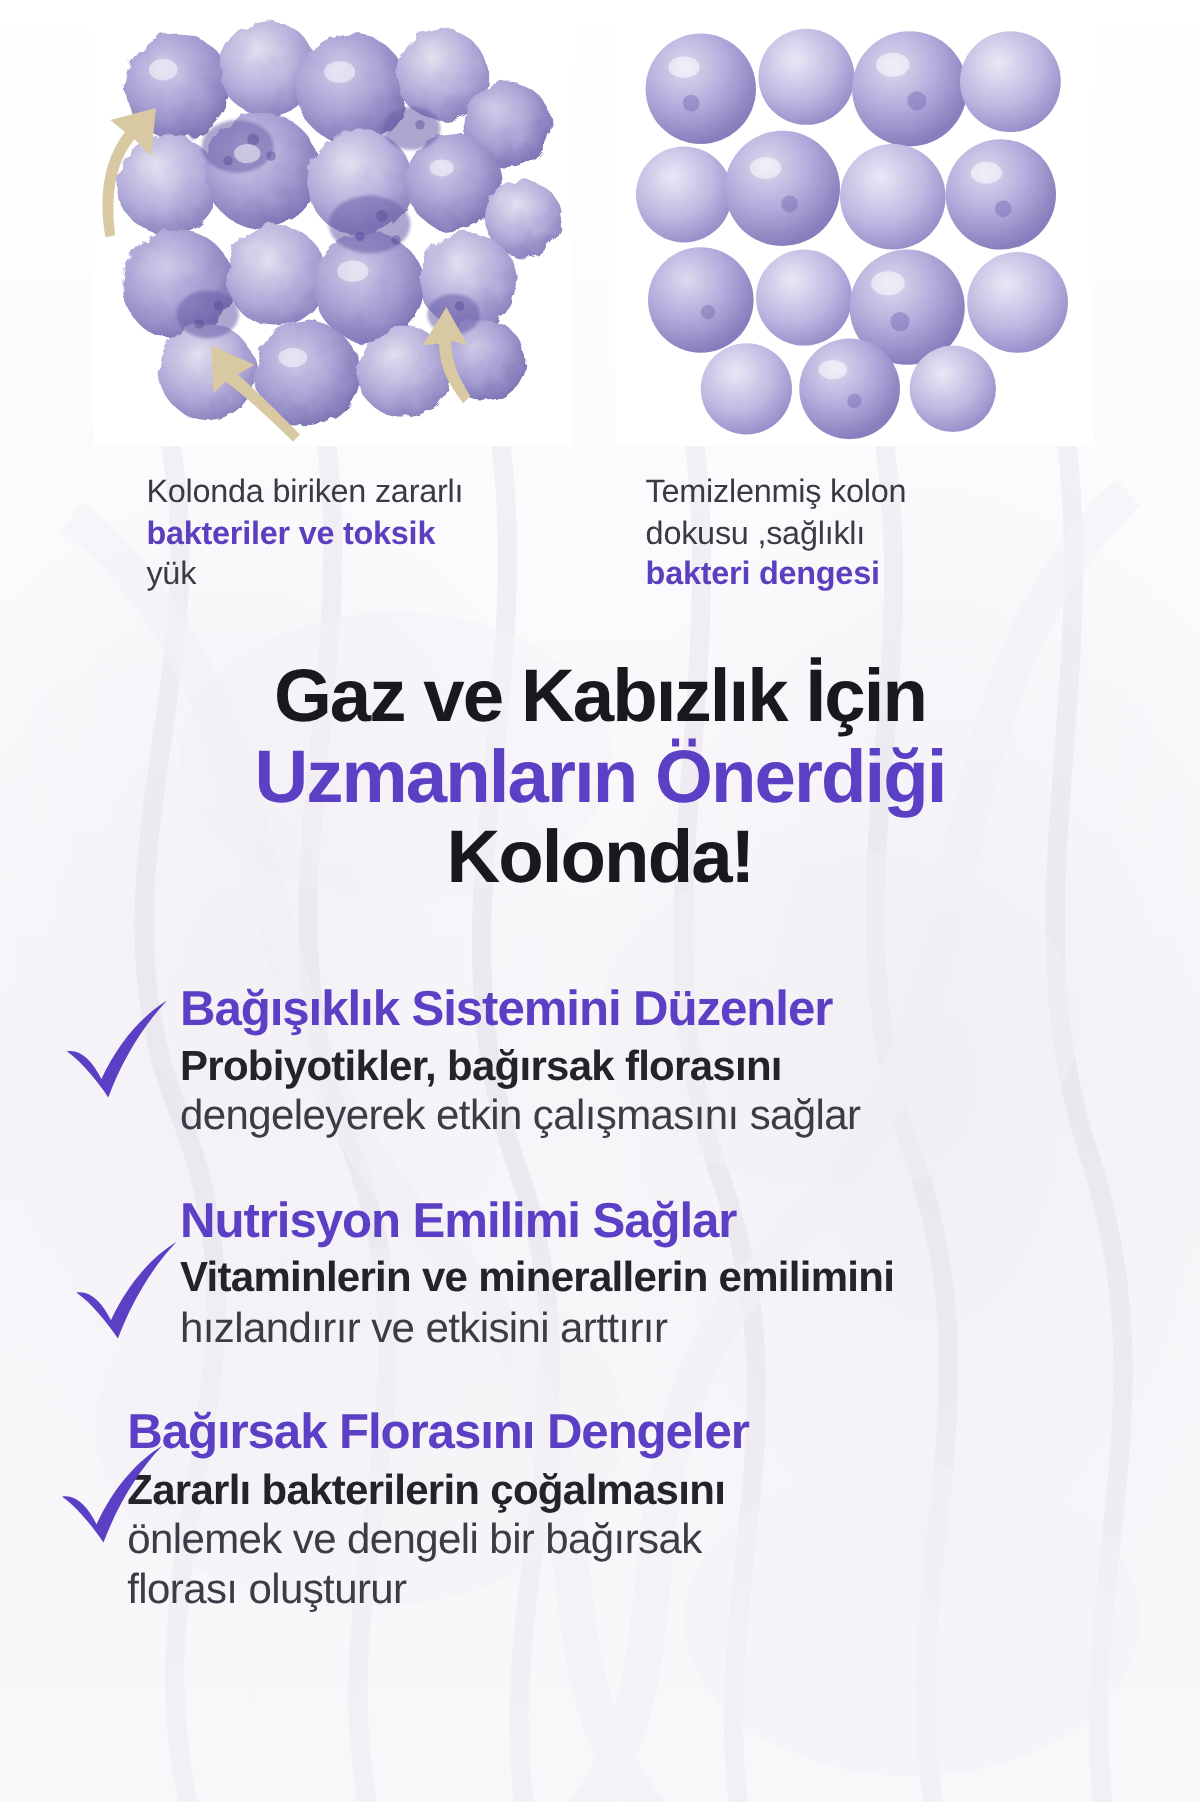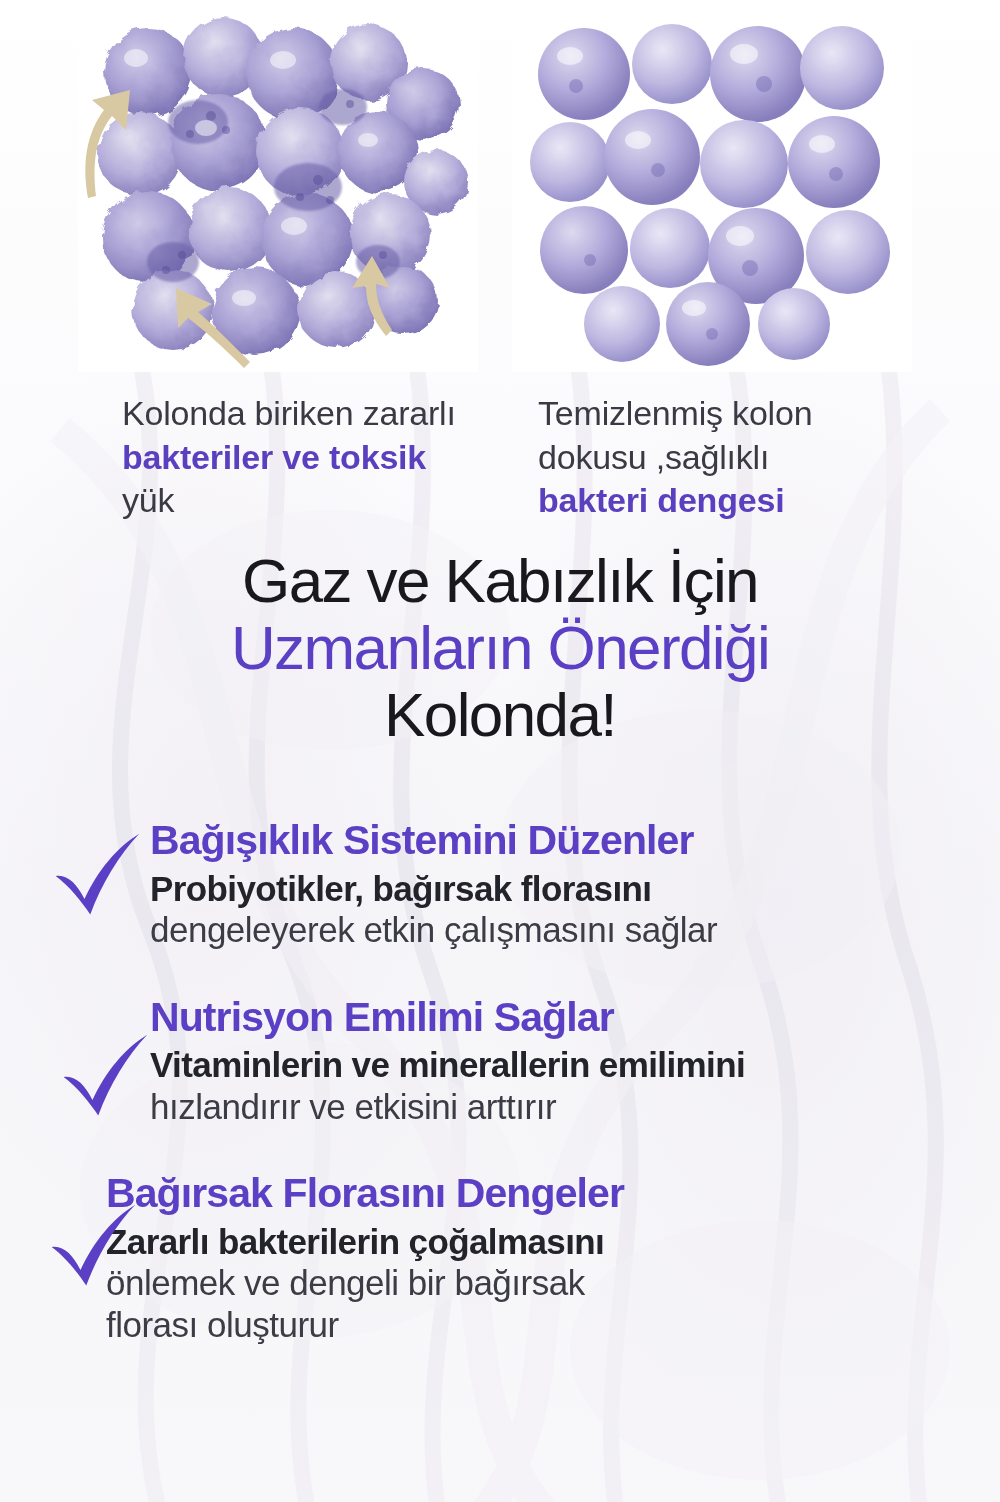--- a/index.html
+++ b/index.html
@@ -70,21 +70,21 @@
   
   .captions {
     position: absolute;
     top: 392px;
     left: 0;
     width: 1000px;
     z-index: 3;
     display: flex;
   }
   .caption {
-    font-size: 34px;
+    font-size: 27px;
     line-height: 1.28;
     color: #3a3a44;
     letter-spacing: -0.2px;
   }
   .caption.left  { width: 410px; margin-left: 122px; }
   .caption.right { width: 370px; margin-left: 6px; }
   .caption .em {
     font-weight: bold;
     color: #5a3fbe;
     display: inline;
@@ -94,21 +94,21 @@
   
   .headline {
     position: absolute;
     top: 548px;
     left: 0;
     width: 1000px;
     z-index: 3;
     text-align: center;
   }
   .headline .h-line {
-    font-weight: normal;
+    font-weight: bold;
     font-size: 62px;
     line-height: 1.08;
     letter-spacing: -1.6px;
     color: #18181d;
   }
   .headline .h-line.accent { color: #5b3fc4; }
 
   
   .benefits {
     position: absolute;

